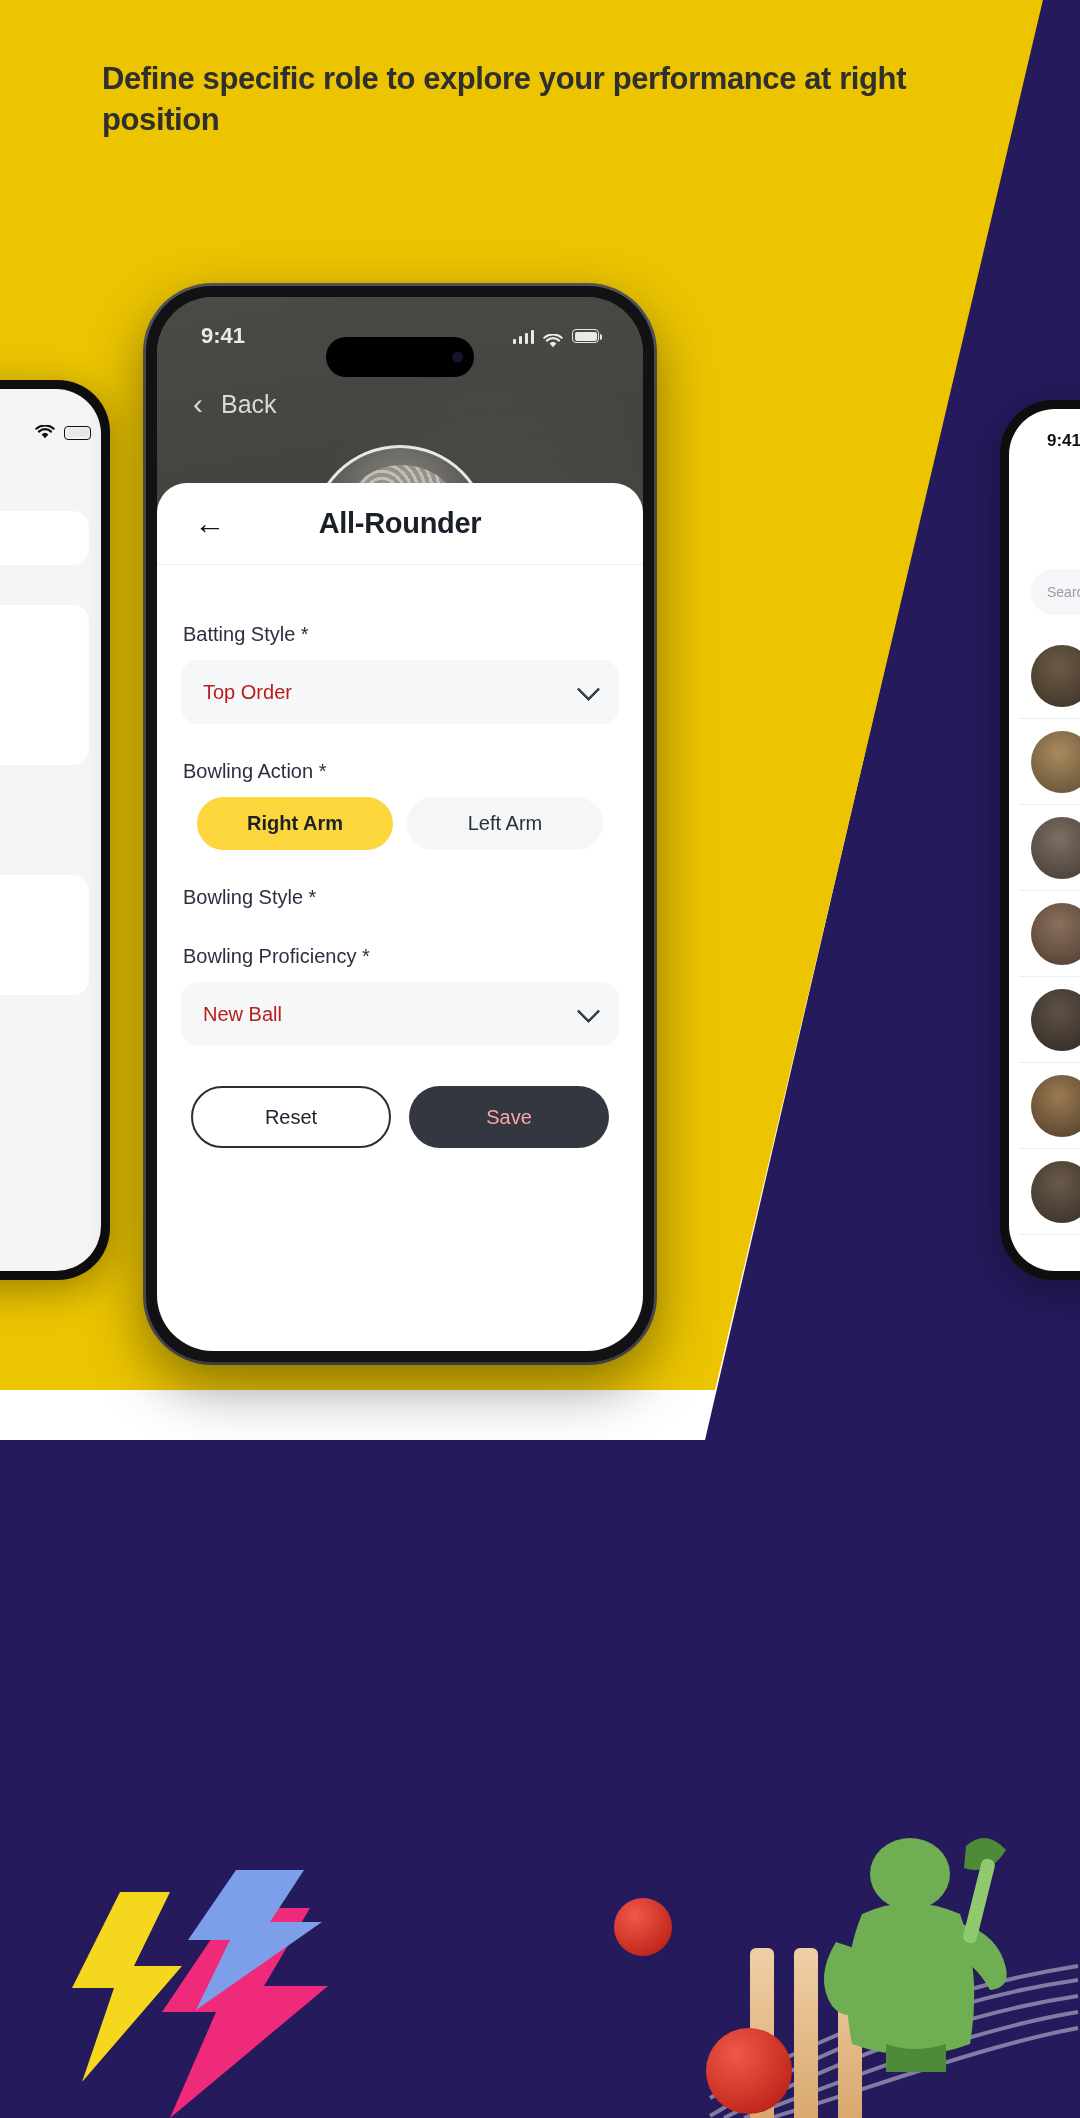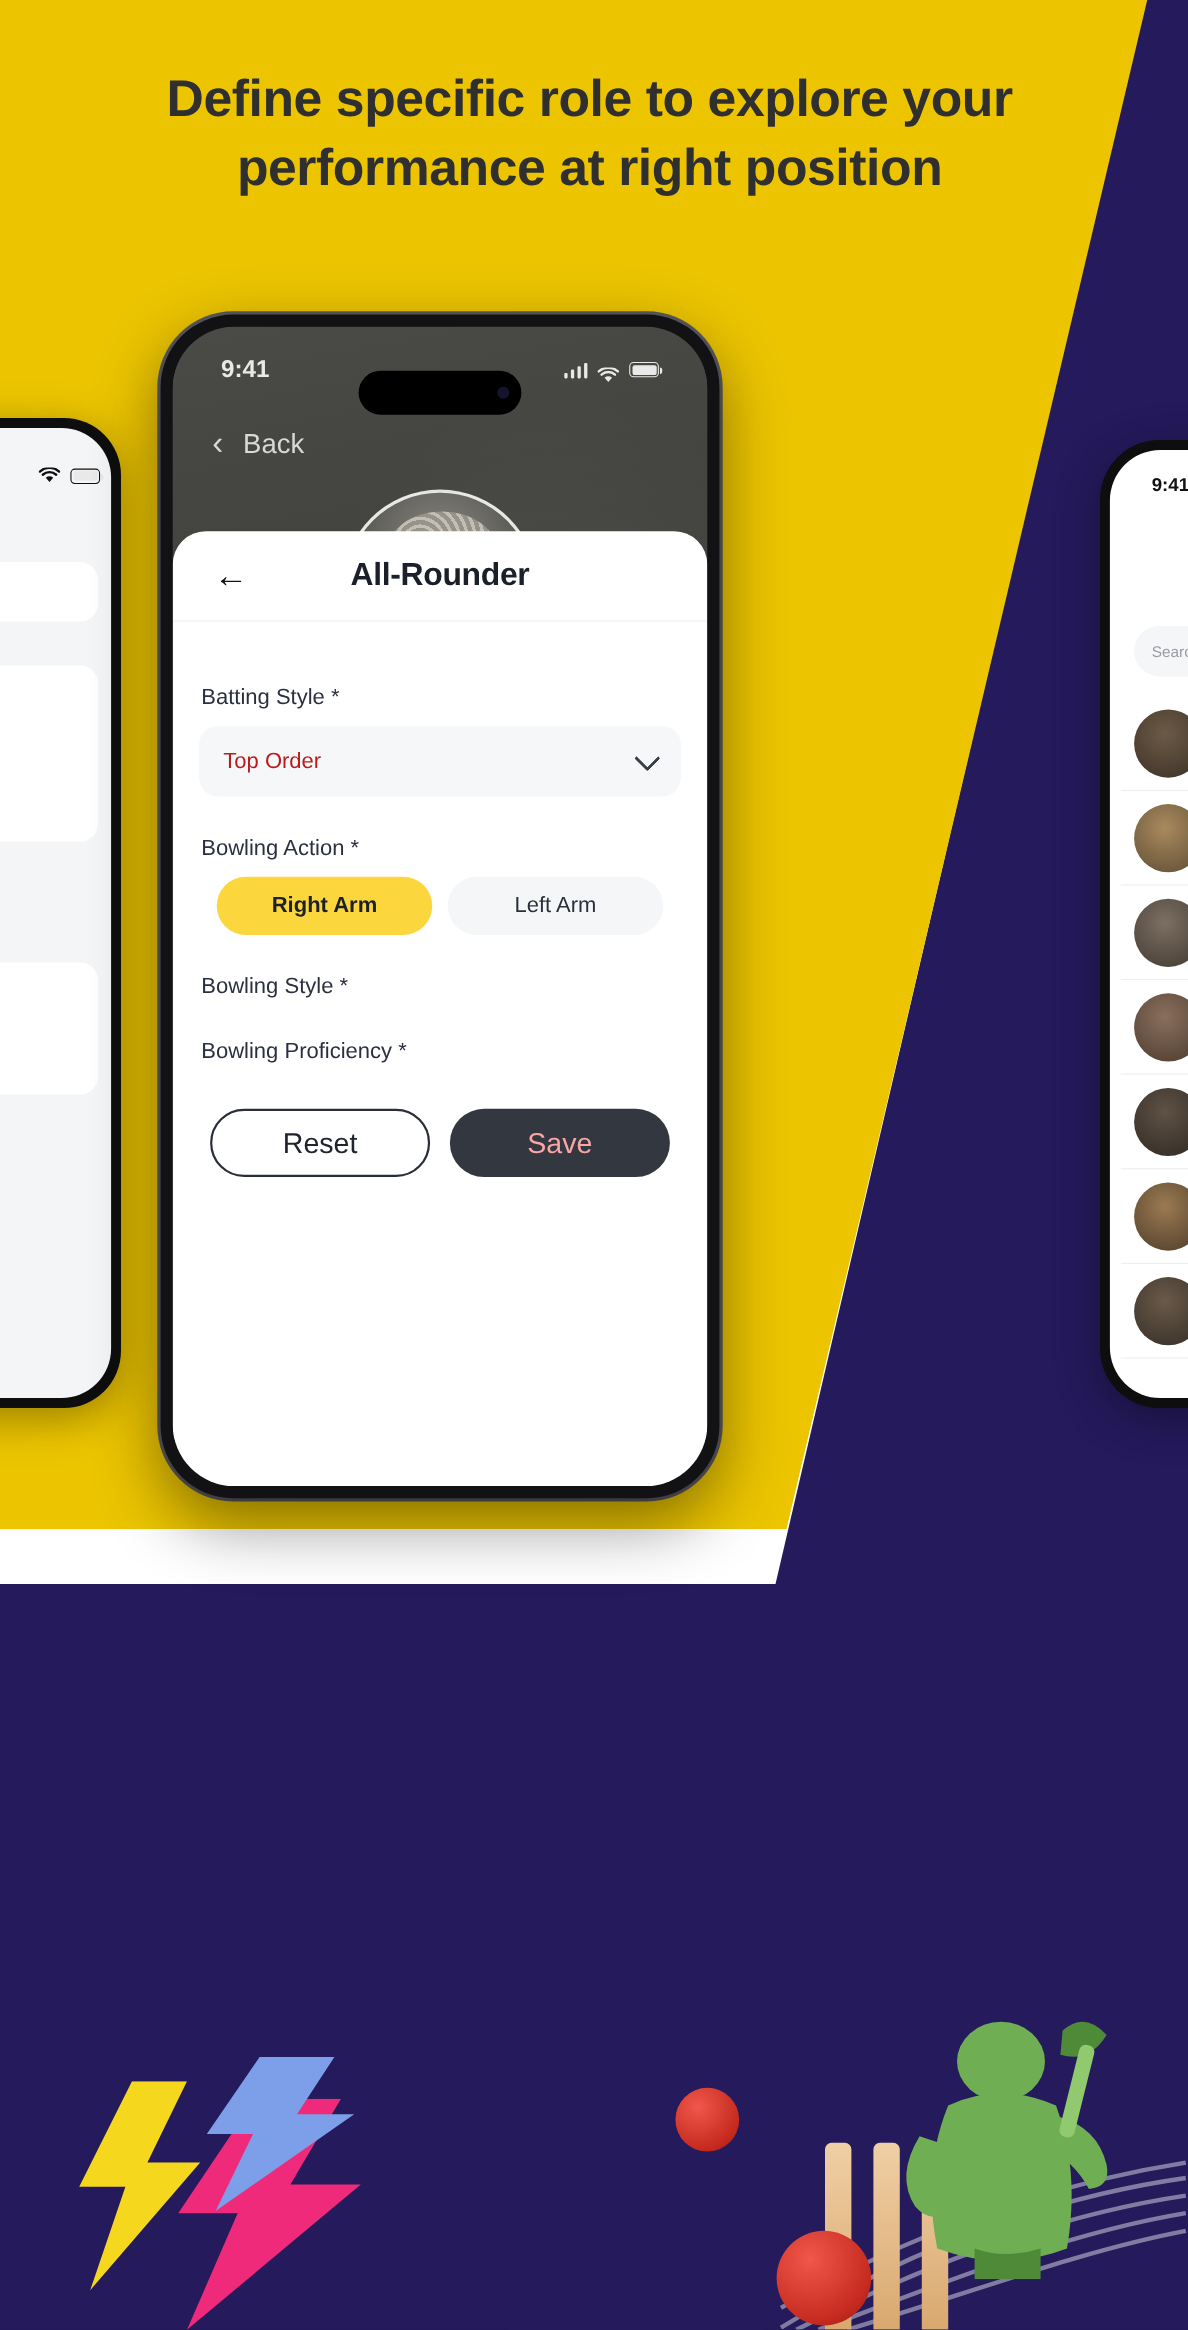--- a/index.html
+++ b/index.html
@@ -34,23 +34,22 @@
     width: 430px; height: 420px;
     pointer-events: none;
   }
   .brush-ring {
     position: absolute; border-radius: 50%;
     border-style: solid; border-color: #ffffff;
   }
 
   
   .headline {
-    position: absolute; left: 86px; top: 58px; width: 900px;
-    text-align: center;
-    font-size: 47px; line-height: 1.33;
+    position: absolute; left: 102px; top: 58px; width: 900px;
+    font-size: 31px; line-height: 1.33;
     font-weight: 700; letter-spacing: -0.4px;
     color: #2f2f2f;
   }
 
   
   .phone-left {
     position: absolute; left: -120px; top: 380px;
     width: 230px; height: 900px;
     background: #0e0e0e;
     border-radius: 52px;
@@ -202,21 +201,21 @@
     transform: translateY(-65%) rotate(45deg); border-radius: 2px;
   }
 
   .actions {
     display: flex; gap: 18px; justify-content: center;
     margin-top: 40px; padding-bottom: 30px;
   }
   .btn {
     border-radius: 32px; height: 62px; min-width: 200px;
     display: flex; align-items: center; justify-content: center;
-    font-size: 26px; font-weight: 500;
+    font-size: 20px; font-weight: 500;
   }
   .btn-outline { border: 2px solid #2a2e38; color: #20242e; background: #fff; }
   .btn-solid { background: #33373f; color: #fca5a5; }
 
   
   .art { position: absolute; left: 0; right: 0; bottom: 0; height: 420px; pointer-events: none; }
   .bolt { position: absolute; }
   .stumps { position: absolute; right: 190px; bottom: 0; width: 150px; height: 190px; }
   .stump { position: absolute; bottom: 0; width: 24px; height: 170px; background: linear-gradient(180deg,#f0cfa5,#d9a86f); border-radius: 6px 6px 0 0; }
   .player { position: absolute; right: 60px; bottom: 46px; width: 230px; height: 250px; }
@@ -346,20 +345,24 @@
 
           <div class="field-label">Bowling Action *</div>
           <div class="chip-row center">
             <span class="chip on" style="min-width:196px">Right Arm</span>
             <span class="chip" style="min-width:196px">Left Arm</span>
           </div>
 
           <div class="field-label">Bowling Style *</div>
 
           <div class="field-label">Bowling Proficiency *</div>
+          <div class="select">
+            <span>New Ball</span>
+            <span class="caret"></span>
+          </div>
 
           <div class="actions">
             <span class="btn btn-outline">Reset</span>
             <span class="btn btn-solid">Save</span>
           </div>
 
         </div>
       </div>
 
     </div>

